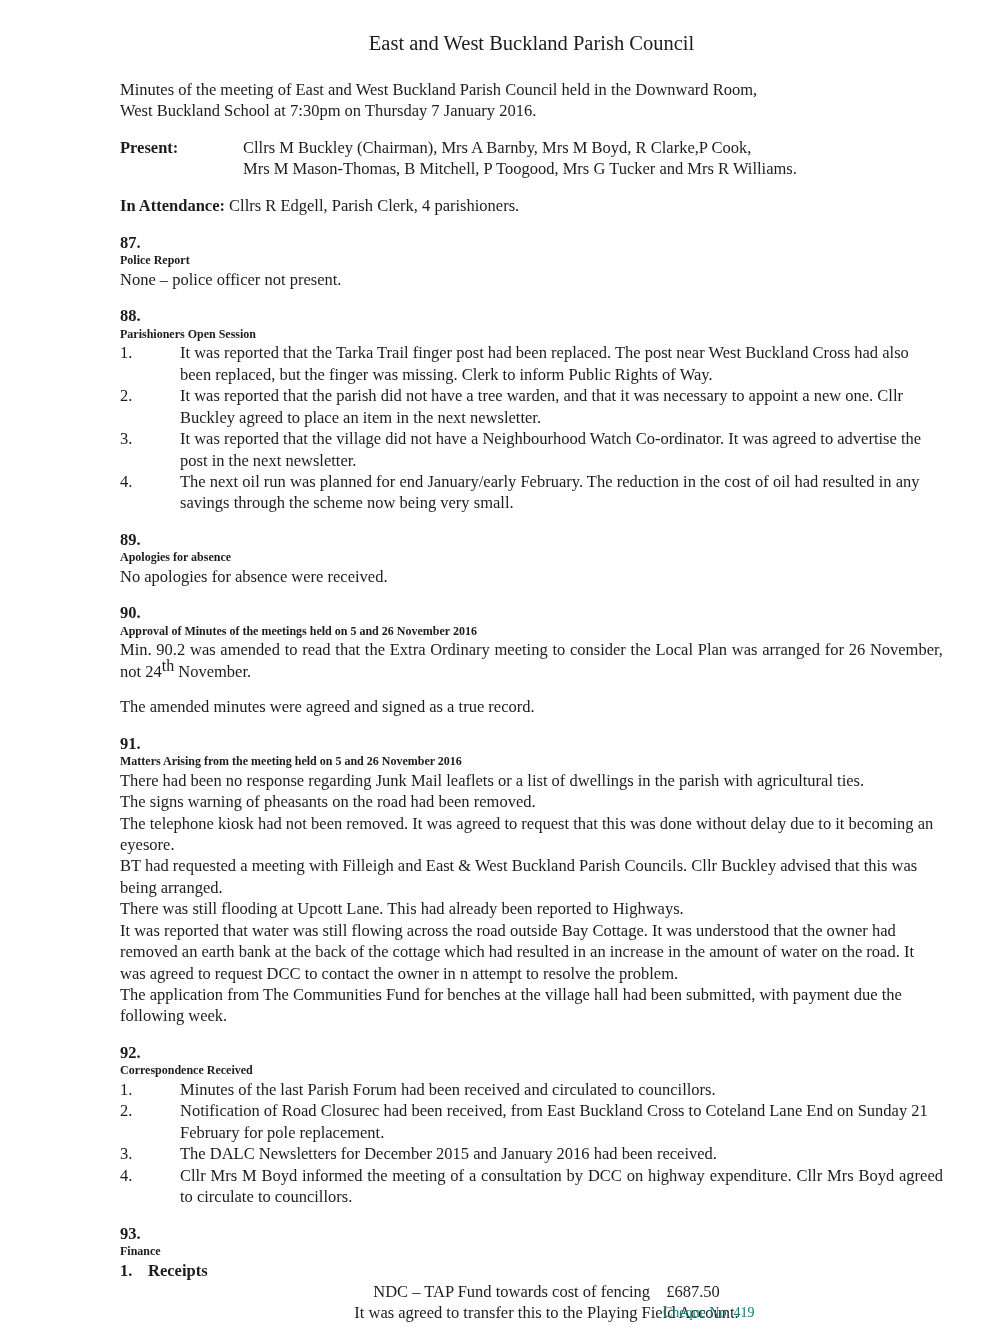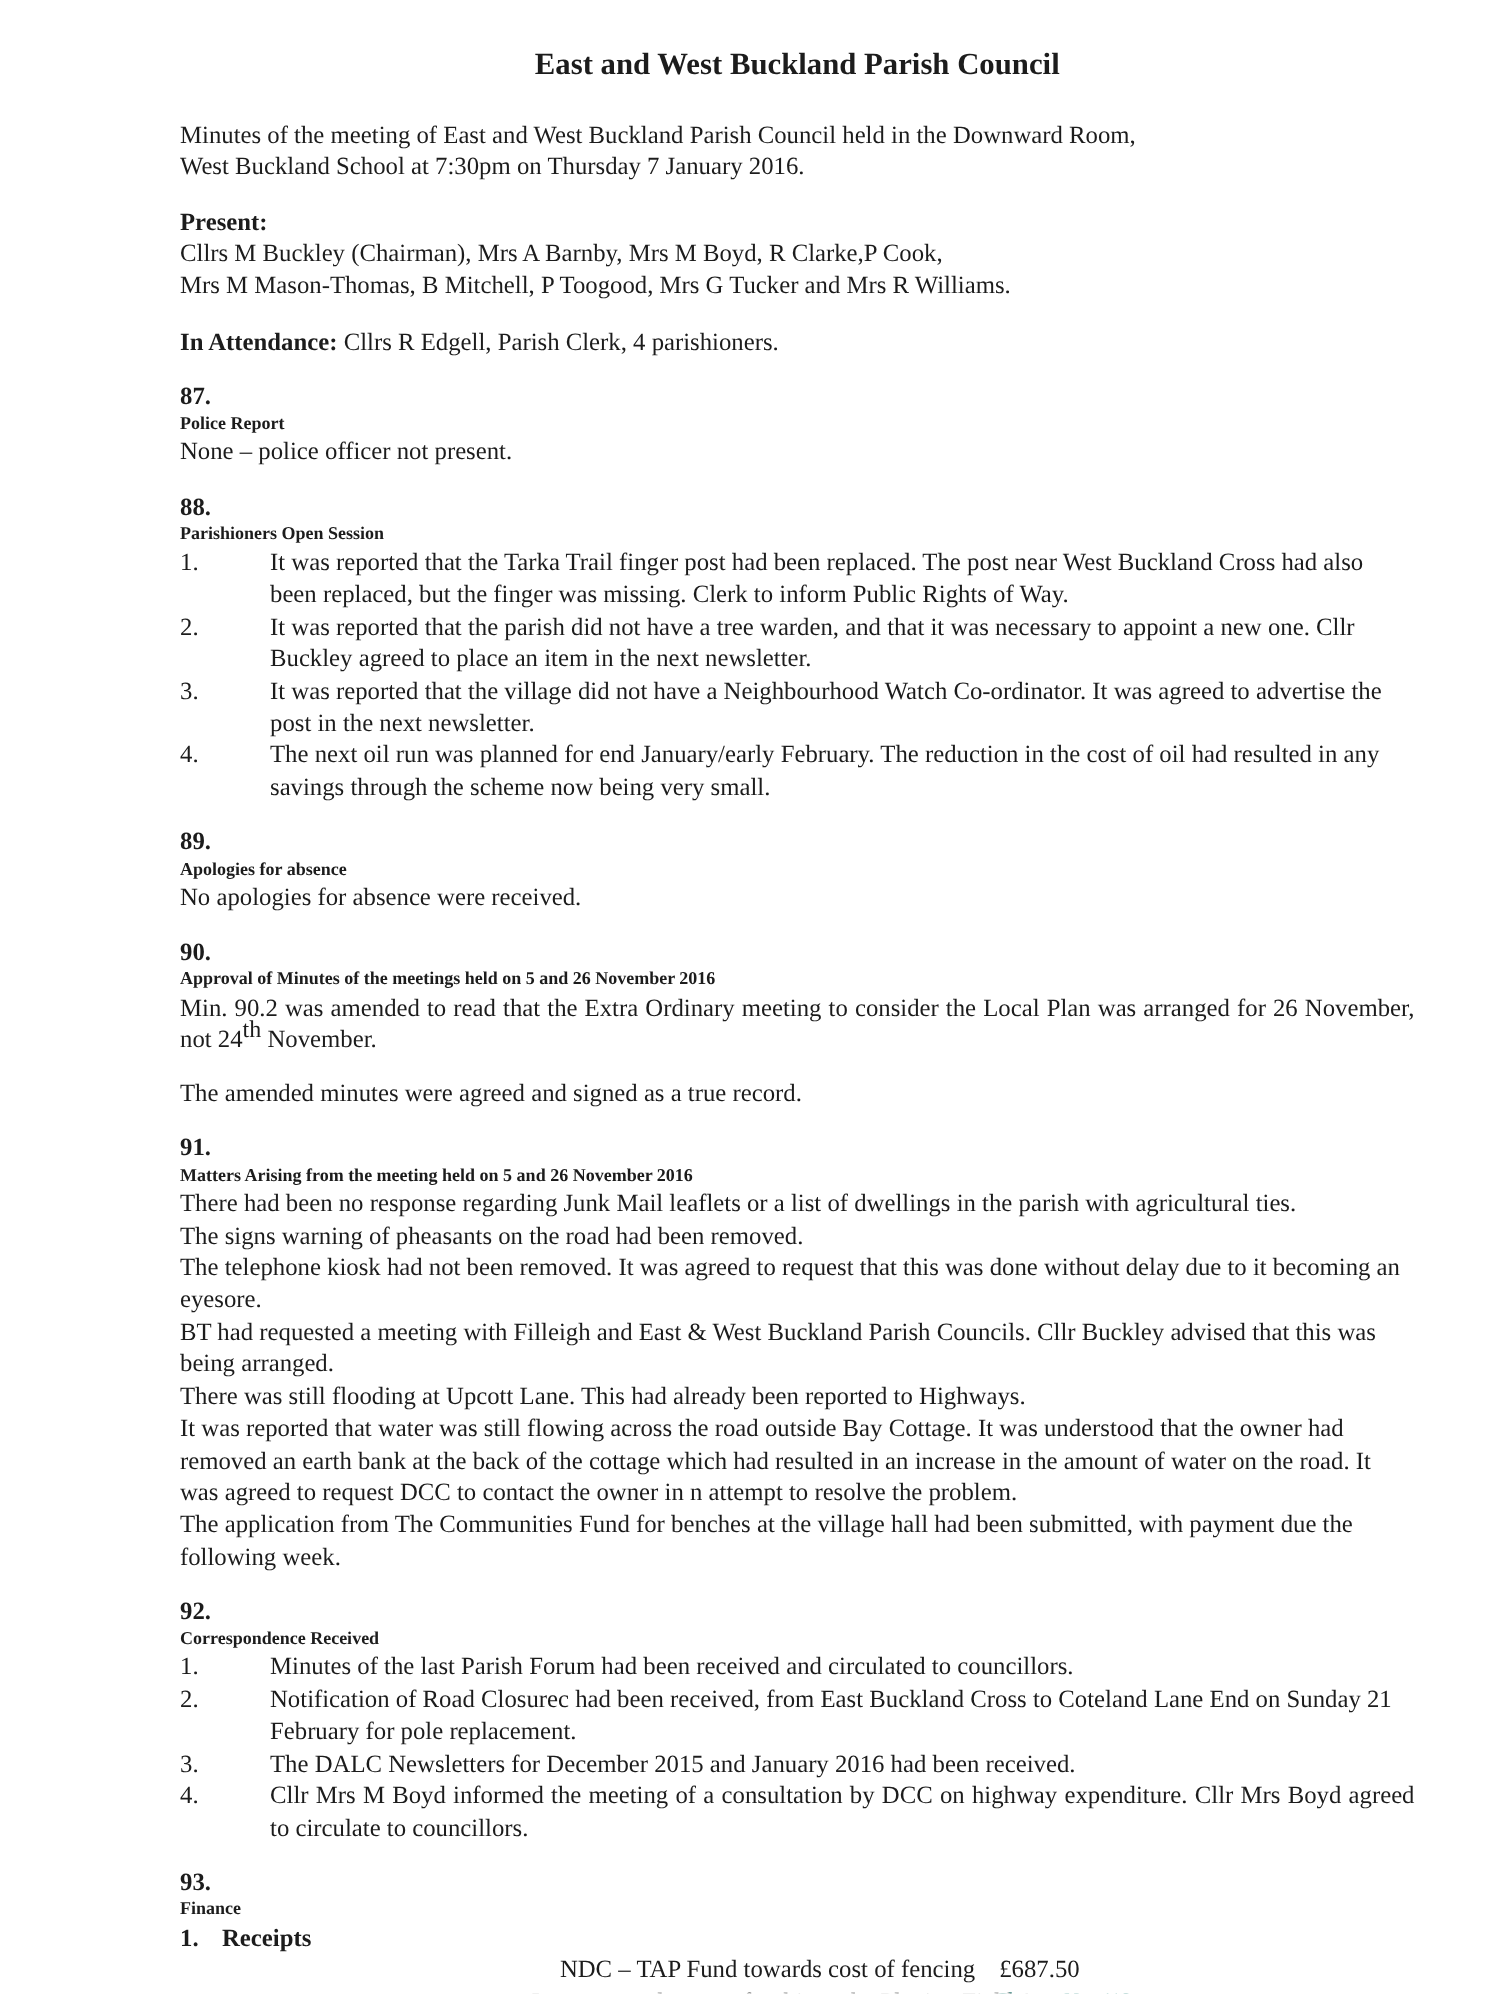--- a/index.html
+++ b/index.html
@@ -10,28 +10,28 @@
     box-sizing:border-box;
     padding:30px 54px 0 120px;
     font-family:"Liberation Serif", serif;
     font-size:16.5px;
     line-height:1.3;
     color:#1c1c1c;
     overflow:hidden;
   }
   .title {
     font-size:20.5px;
-    font-weight:bold;
+    font-weight:normal;
     text-align:center;
     margin:0 0 22px 0;
   }
   p { margin:0; }
   .prewrap { white-space:pre-line; }
   .intro { margin-bottom:15px; }
-  .labelrow { display:flex; margin-bottom:16px;flex-direction:column; }
+  .labelrow { display:flex; margin-bottom:16px; }
   .plabel { width:123px; flex:none; font-weight:bold; }
   .attendance { margin-bottom:0; }
   .attlabel { font-weight:bold; }
   .sec { display:flex; margin-top:15px;flex-direction:column; }
   .secnum { width:60px; flex:none; font-weight:bold; }
   .secbody { flex:1; min-width:0; }
   .sechead { font-size:12px; font-weight:bold; margin:0; line-height:1.3; }
   .item { display:flex; }
   .inum { width:60px; flex:none; }
   .itext { flex:1; min-width:0; }

